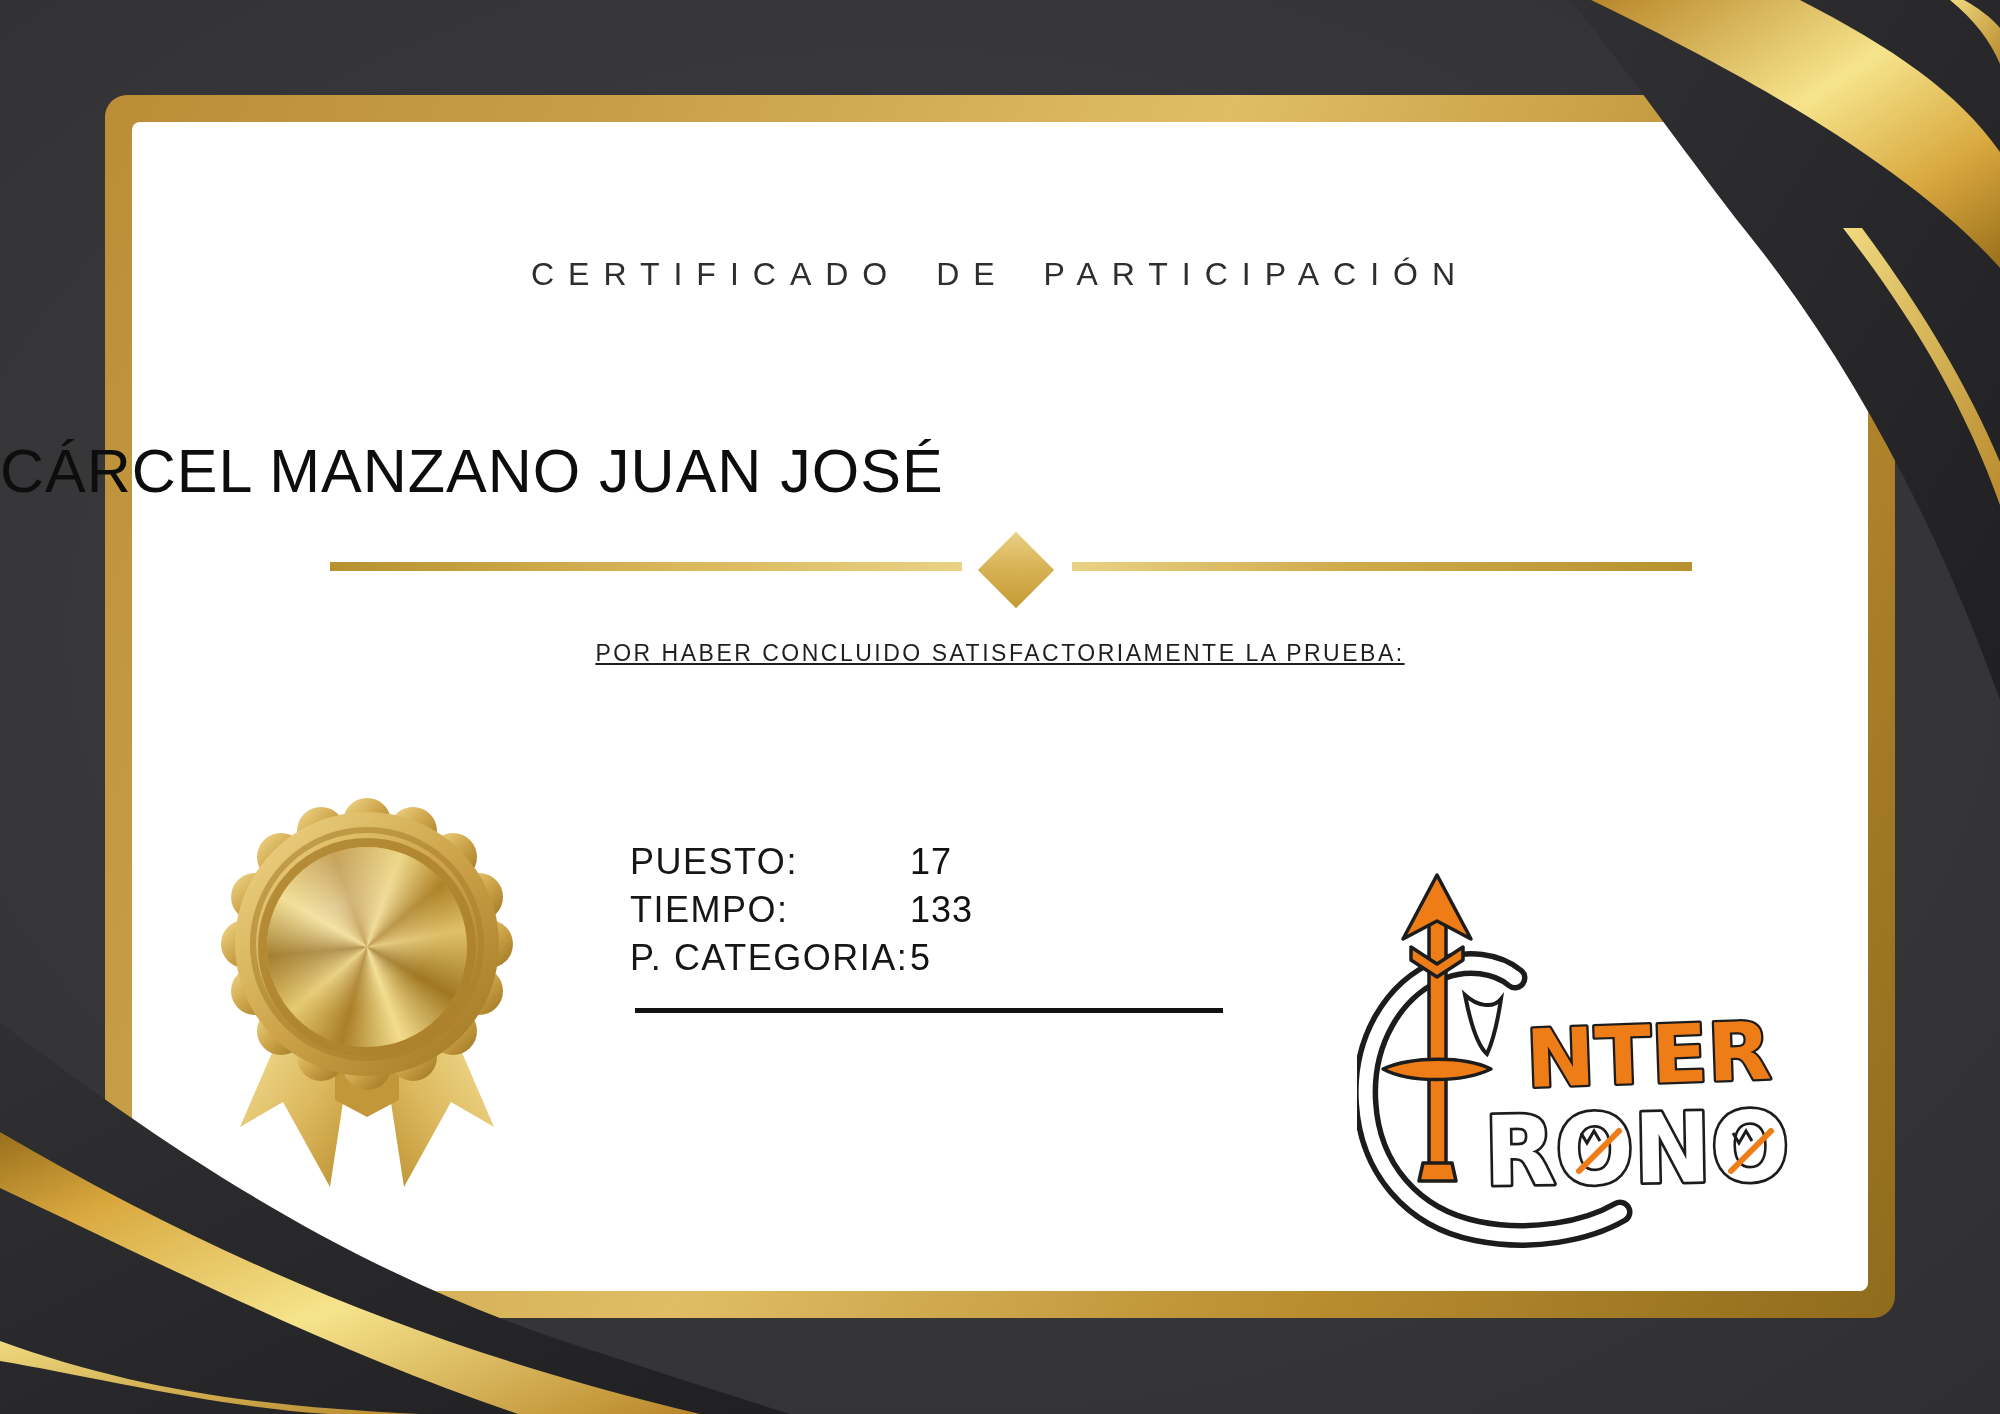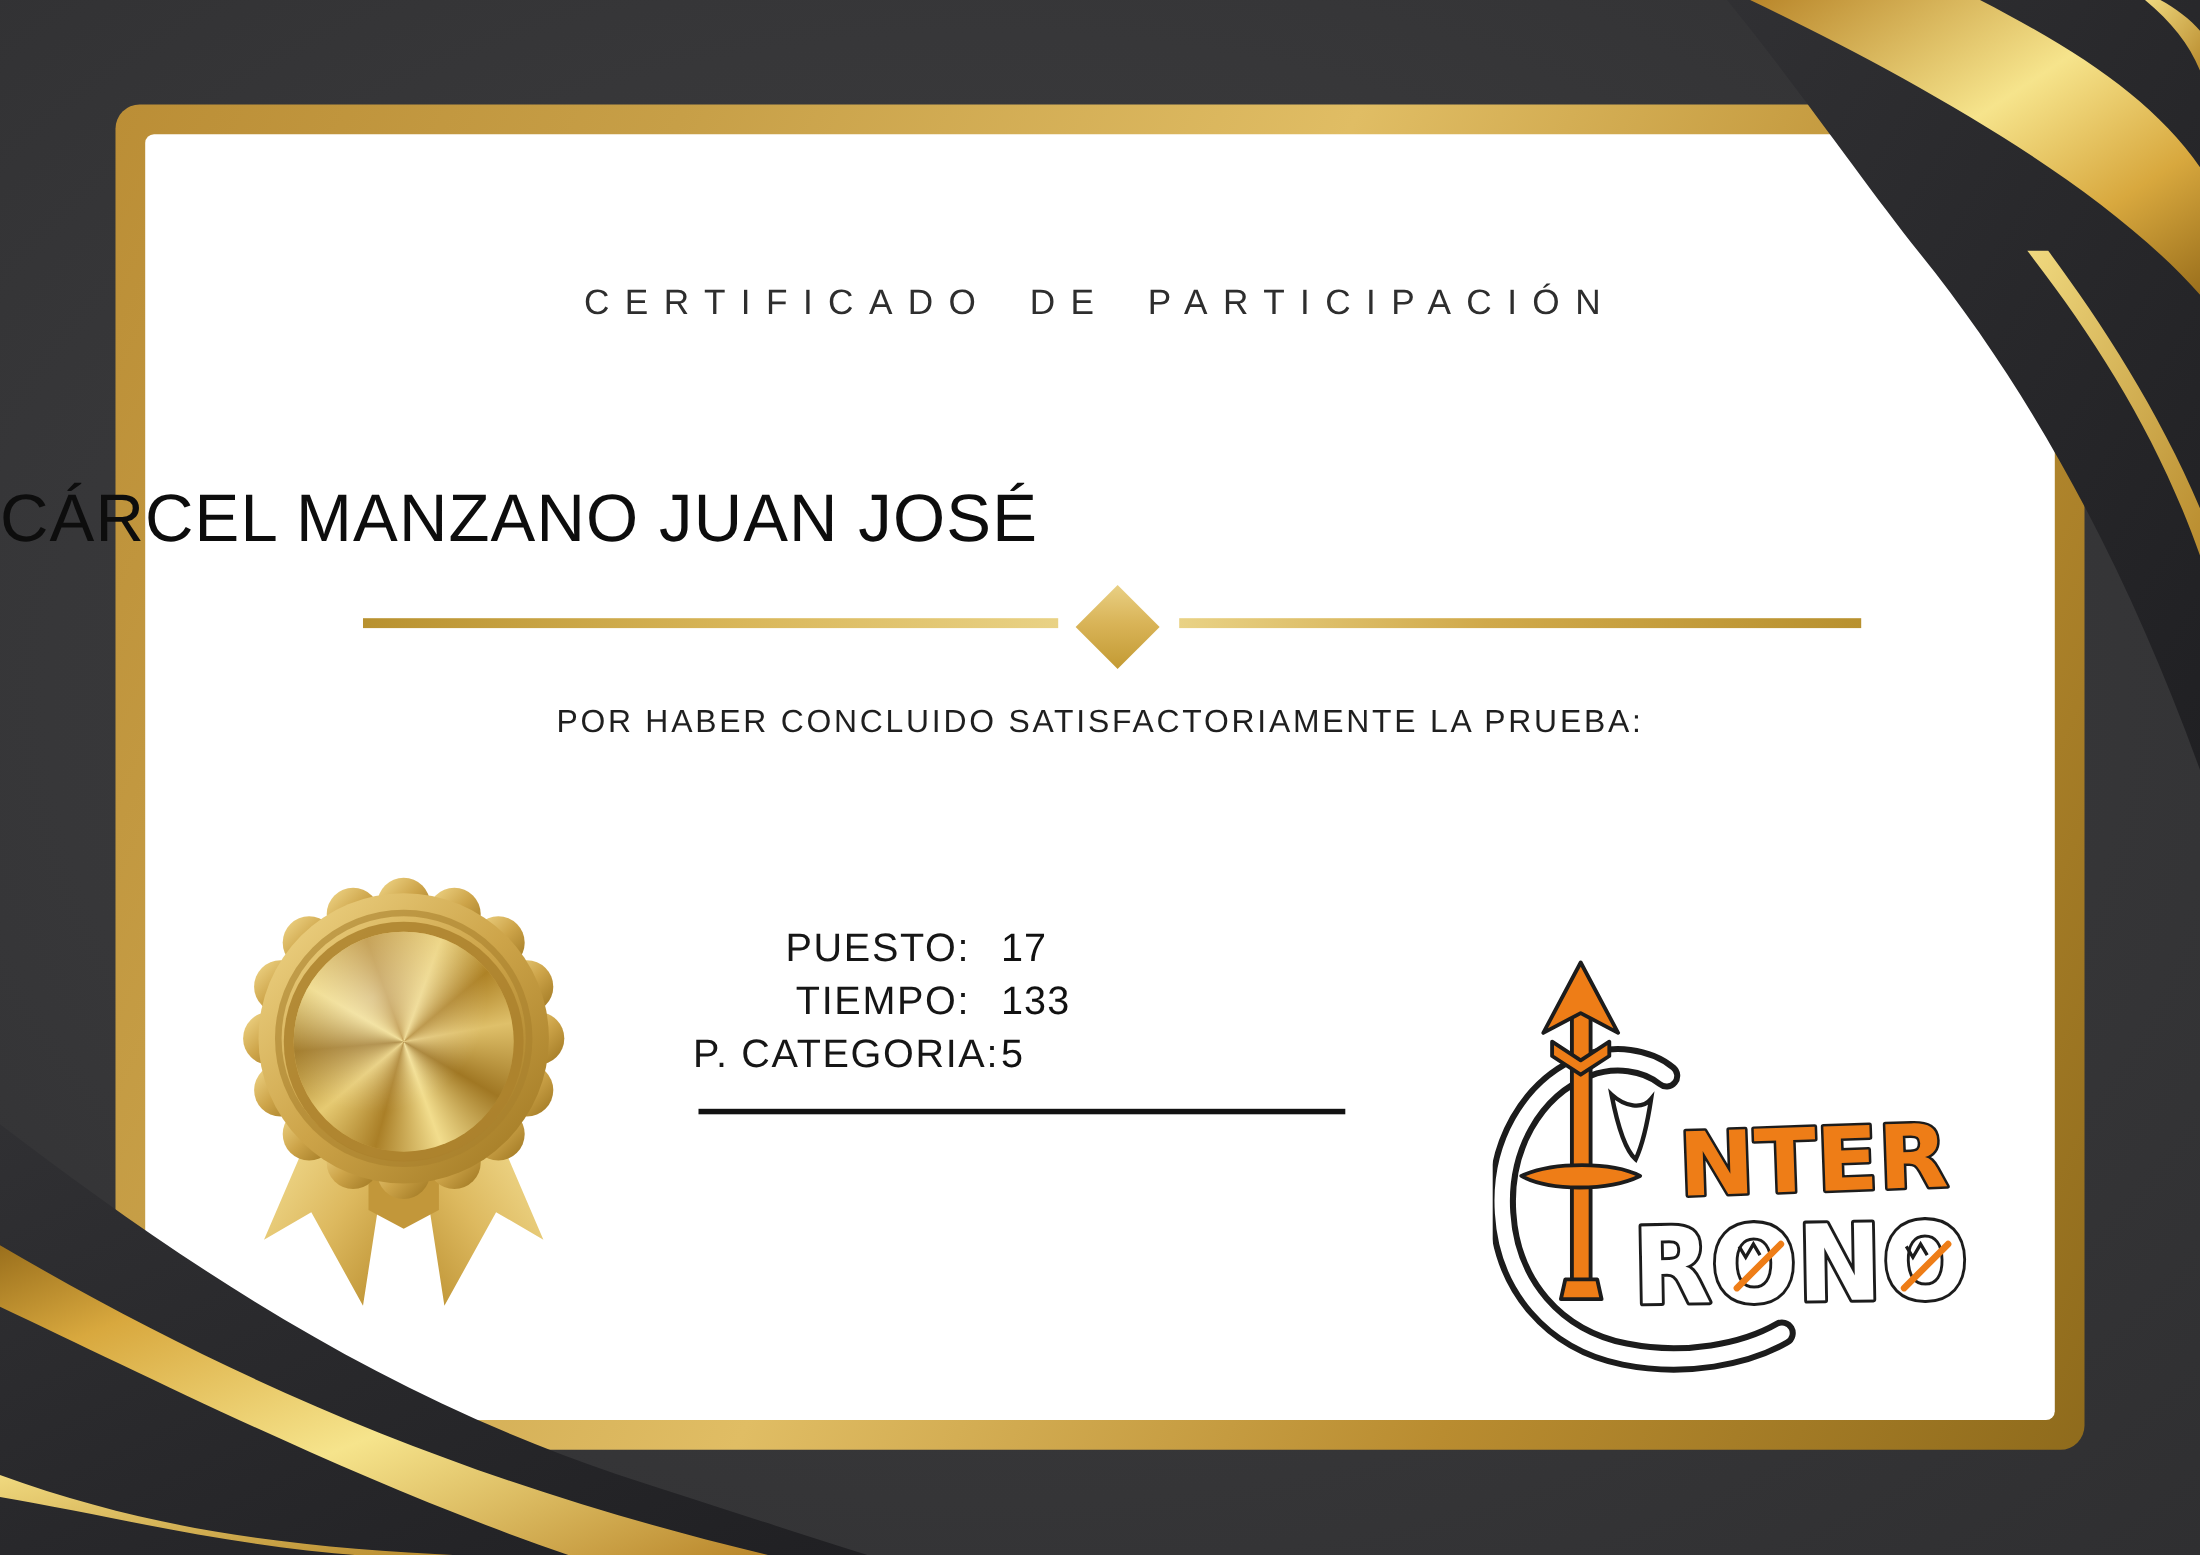--- a/index.html
+++ b/index.html
@@ -21,34 +21,34 @@
   #title{
     left:0;top:228px;width:2000px;text-align:center;
     font-size:32px;letter-spacing:14px;word-spacing:12px;color:#2e2e2e;font-weight:400;margin-top:28px;
   }
   #name{
     left:0;top:436px;width:2000px;
     font-size:61px;letter-spacing:1px;color:#0d0d0d;font-weight:500;
   }
   #subtitle{
     left:0;top:640px;width:2000px;text-align:center;
-    font-size:29px;letter-spacing:2.5px;color:#1f1f1f;font-weight:400;
+    font-size:23px;letter-spacing:2.5px;color:#1f1f1f;font-weight:400;text-decoration:underline;
   }
   
   .divline{top:562px;height:9px;background:linear-gradient(90deg,#b8912f 0%,#d9b75a 55%,#e9d285 100%);}
   #divline-l{left:330px;width:632px;}
   #divline-r{left:1072px;width:620px;background:linear-gradient(90deg,#e9d285 0%,#d0a94a 45%,#b8912f 100%);}
   #divdiamond{
     left:989px;top:543px;width:54px;height:54px;transform:rotate(45deg);
     background:linear-gradient(135deg,#e9d084 0%,#d9b458 45%,#c39a33 100%);
   }
   
   #results{left:630px;top:838px;}
   .rrow{display:grid;grid-template-columns:252px auto;column-gap:28px;height:48px;align-items:center;}
-  .rlabel{text-align:right;white-space:nowrap;font-size:36px;letter-spacing:1.5px;color:#161616;}
+  .rlabel{text-align:left;white-space:nowrap;font-size:36px;letter-spacing:1.5px;color:#161616;}
   .rvalue{text-align:left;font-size:36px;letter-spacing:1px;color:#111;}
   #sigline{left:635px;top:1008px;width:588px;height:5px;background:#121212;}
   
   #medal{left:217px;top:772px;width:300px;height:440px;}
   #medal-disc{
     position:absolute;left:50px;top:75px;width:200px;height:200px;border-radius:50%;
     background:conic-gradient(from -20deg at 50% 50%,
       #b98d33, #ecd37e 40deg, #ae8226 70deg, #dfc06a 100deg, #a07723 140deg,
       #f2dd8d 180deg, #aa7f27 215deg, #e6ca72 250deg, #9e7520 285deg, #eed77f 320deg, #b98d33 360deg);
     box-shadow:0 0 0 9px rgba(171,129,45,.85);

